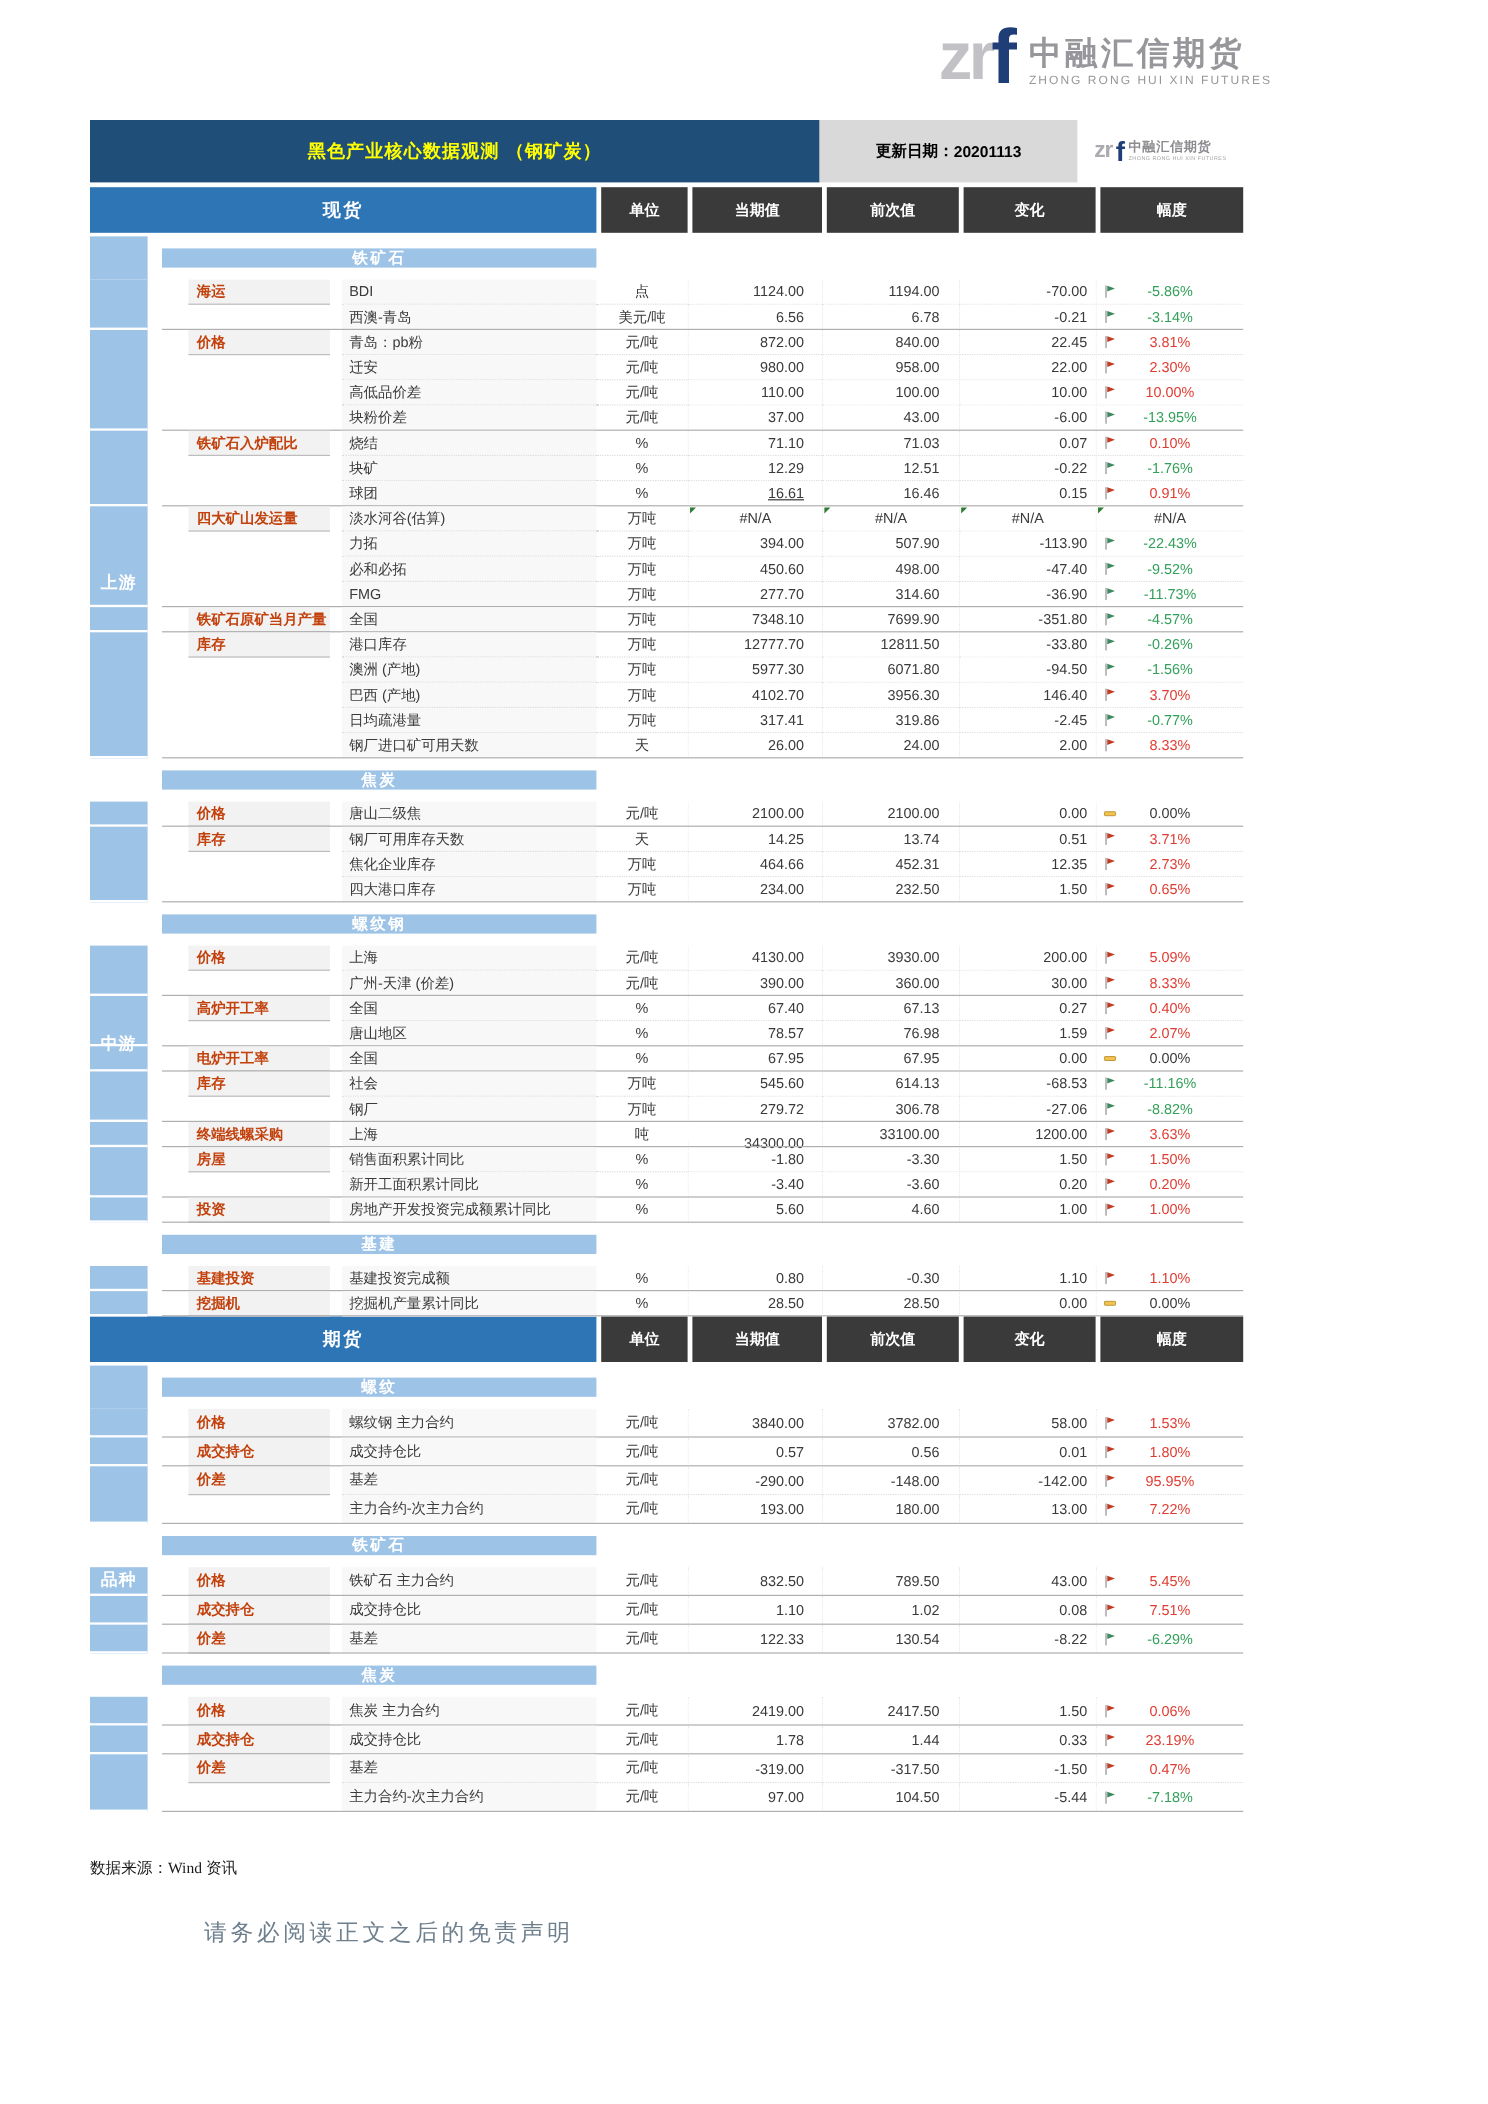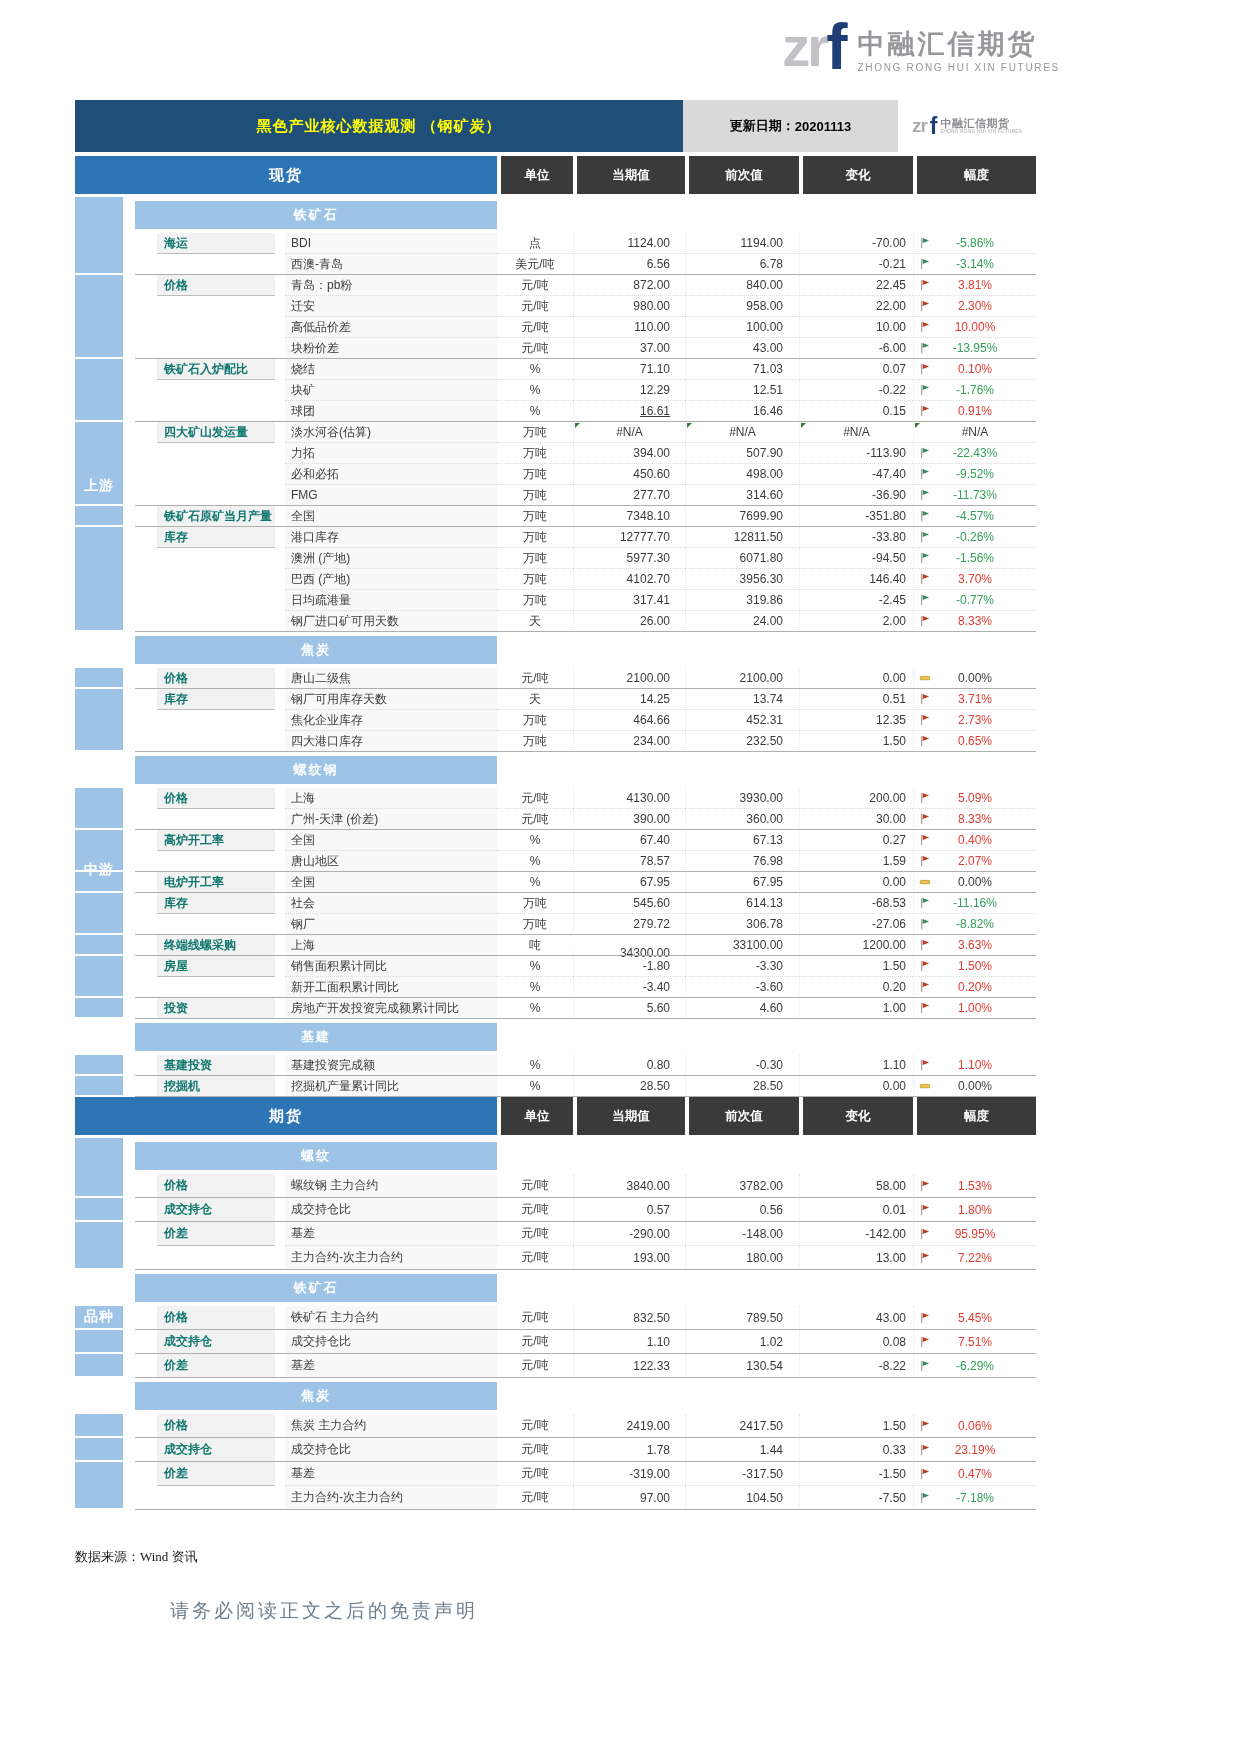--- a/index.html
+++ b/index.html
@@ -40,26 +40,26 @@
   .th-left{background:var(--header-blue);color:#fff;font-weight:bold;font-size:15px;
            display:flex;align-items:center;justify-content:center;letter-spacing:2px;}
   .th-col{background:var(--header-dark);color:#fff;font-size:12.5px;font-weight:bold;
           display:flex;align-items:center;justify-content:center;margin-left:4px;}
   .tbody{position:relative;margin-top:3px;}
   .bar-row,.group{display:grid;grid-template-columns:48px 12px 150px 212px 76px 112px 114px 114px 123px;}
   .group{grid-auto-rows:var(--rh);position:relative;}
   .group::after{content:'';position:absolute;left:60px;right:0;bottom:0;height:1px;background:#AFAFAF;}
   .bar-row{height:36px;align-items:center;}
   .bar{grid-column:3 / span 2;background:var(--section-blue);color:#fff;font-weight:bold;
-       font-size:13px;height:28px;display:flex;align-items:center;justify-content:center;
+       font-size:13px;height:16px;display:flex;align-items:center;justify-content:center;
        letter-spacing:2px;align-self:center;}
   .strip{grid-column:1;background:var(--section-blue);border-bottom:2px solid #fff;}
   .bar-row .strip{align-self:stretch;height:100%;}
   .cat{grid-column:3;grid-row:1;margin:0 10px 0 22px;background:#F2F2F2;border-bottom:1px solid #BDBDBD;
-       color:#0f766e;font-weight:bold;font-size:12px;display:flex;align-items:center;padding-left:7px;}
+       color:#c2410c;font-weight:bold;font-size:12px;display:flex;align-items:center;padding-left:7px;}
   .cell{font-size:12px;color:#3A3A3A;display:flex;align-items:center;position:relative;}
   .c-name{grid-column:4;background:#F8F8F8;border-bottom:1px solid #fff;padding-left:6px;}
   .c-unit{grid-column:5;justify-content:center;}
   .c-cur{grid-column:6;justify-content:flex-end;padding-right:15px;box-sizing:border-box;}
   .c-prev{grid-column:7;justify-content:flex-end;padding-right:16px;box-sizing:border-box;}
   .c-chg{grid-column:8;justify-content:flex-end;padding-right:7px;box-sizing:border-box;}
   .c-pct{grid-column:9;justify-content:center;}
   .c-cur,.c-prev,.c-chg,.c-pct{border-left:1px dotted #E6E6E6;}
   .r{border-bottom:1px dotted #DCDCDC;}
   .lr{border-bottom-color:transparent;}
@@ -897,21 +897,21 @@
                 <rect x="2.3" y="1" width="1.2" height="11" fill="#9B9B9B"></rect>
                 <path d="M4 1.2 L11 3.7 L4 6.4 Z" fill="#C23B22"></path>
               </svg>
             </span>
             <span class="pct-red">0.47%</span>
           </div>
           <div class="cell c-name r lr" style="grid-row: 2;">主力合约-次主力合约</div>
           <div class="cell c-unit r lr" style="grid-row: 2;">元/吨</div>
           <div class="cell c-cur r lr" style="grid-row: 2;">97.00</div>
           <div class="cell c-prev r lr" style="grid-row: 2;">104.50</div>
-          <div class="cell c-chg r lr" style="grid-row: 2;">-7.50</div>
+          <div class="cell c-chg r lr" style="grid-row: 2;">-5.44</div>
           <div class="cell c-pct r lr" style="grid-row: 2;">
             <span class="flag">
               <svg width="12" height="12" viewBox="0 0 13 13">
                 <rect x="2.3" y="1" width="1.2" height="11" fill="#9B9B9B"></rect>
                 <path d="M4 1.2 L11 3.7 L4 6.4 Z" fill="#3C8A5F"></path>
               </svg>
             </span>
             <span class="pct-green">-7.18%</span>
           </div>
         </div>

